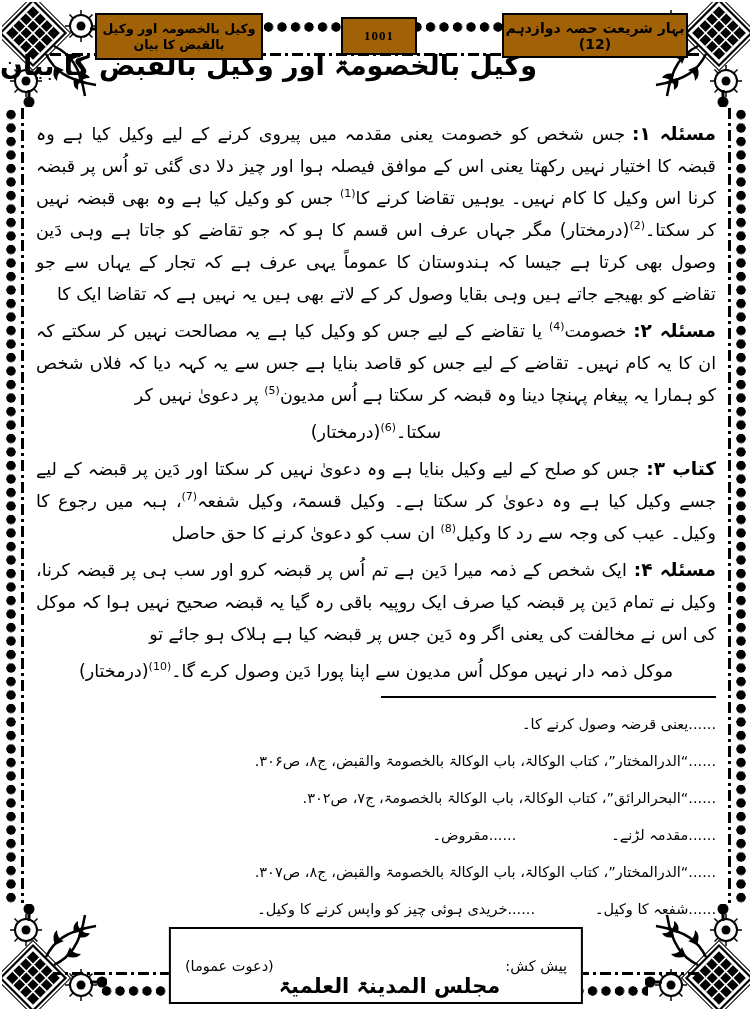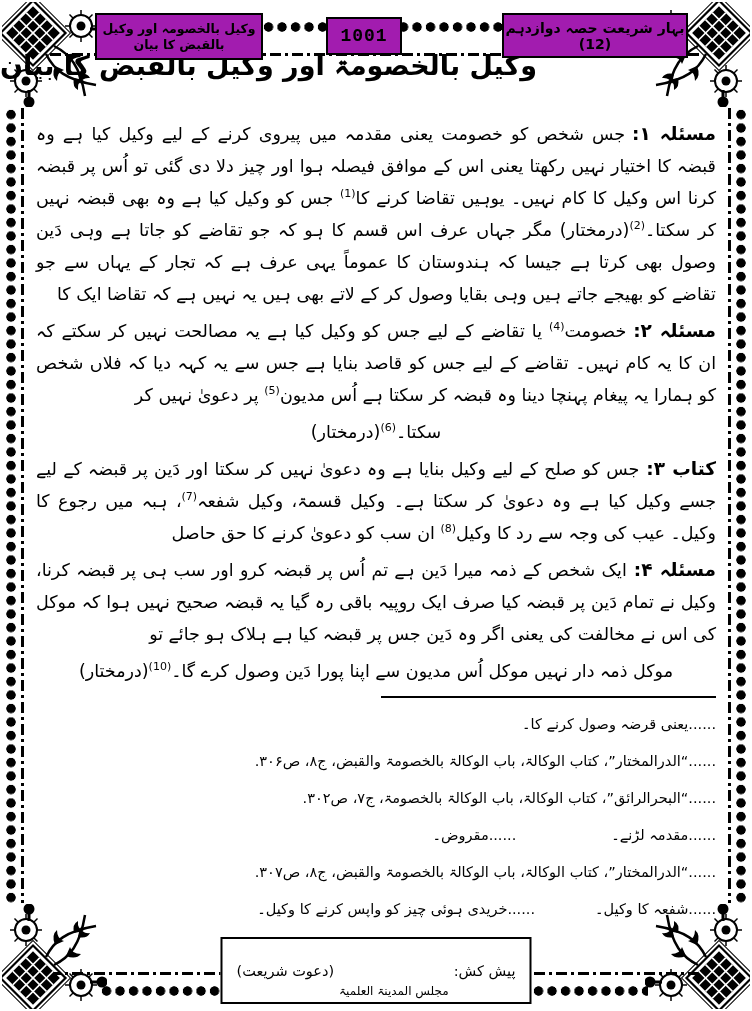--- a/index.html
+++ b/index.html
@@ -22,26 +22,26 @@
     background:repeating-linear-gradient(90deg,#000 0 11px,transparent 11px 15px,#000 15px 18px,transparent 18px 22px);}
   .v-dashdot{position:absolute;width:3px;
     background:repeating-linear-gradient(180deg,#000 0 11px,transparent 11px 15px,#000 15px 18px,transparent 18px 22px);}
   .corner{position:absolute;width:105px;height:105px;z-index:3;}
   .corner.tl{left:2px;top:2px;}
   .corner.tr{right:2px;top:2px;transform:scaleX(-1);}
   .corner.bl{left:2px;bottom:2px;transform:scaleY(-1);}
   .corner.br{right:2px;bottom:2px;transform:scale(-1,-1);}
   
   .hdr-box{
-    position:absolute;z-index:4;background:#a21caf;border:2px solid #000;
+    position:absolute;z-index:4;background:#a16207;border:2px solid #000;
     display:flex;align-items:center;justify-content:center;text-align:center;
     direction:rtl;font-weight:bold;
   }
   .box-chapter{left:95px;top:13px;width:158px;height:41px;font-size:12.5px;line-height:1.25;padding:1px 3px;}
-  .box-page{left:326px;top:17px;width:72px;height:34px;font-size:18px;font-family:Liberation Mono, monospace;letter-spacing:1px;}
+  .box-page{left:341px;top:17px;width:72px;height:34px;font-size:13px;font-family:Liberation Serif, serif;letter-spacing:1px;}
   .box-book{left:502px;top:13px;width:182px;height:41px;font-size:14px;}
   
   .doc-title{
     position:absolute;left:0;right:0;top:50px;z-index:2;
     text-align:left;direction:rtl;
     font-size:27px;font-weight:bold;letter-spacing:0;
   }
   
   .content{
     position:absolute;left:36px;right:36px;top:118px;z-index:2;
@@ -55,21 +55,21 @@
   .fn{font-size:14.5px;line-height:24px;margin-bottom:13px;text-align:right;}
   .fn-row{display:flex;align-items:baseline;}
   .fn-row .g1{margin-left:95px;}
   .fn-row .g2{margin-left:60px;}
   
   .footer-box{
     position:absolute;z-index:4;left:50%;bottom:7px;transform:translateX(-50%);
     background:#fff;border:2px solid #000;padding:4px 14px;white-space:nowrap;
     direction:rtl;font-size:14.5px;display:flex;gap:5px;align-items:center;
   }
-  .footer-box .pub{font-weight:normal;font-size:12px;margin-top:41px;}
+  .footer-box .pub{font-weight:bold;font-size:21px;margin-top:41px;}
 </style>
 </head>
 <body>
 
 <div class="page">
 
   <svg width="0" height="0" style="position:absolute" aria-hidden="true">
     <defs>
       <g id="corner-art">
         <g transform="translate(31,31) rotate(45)">
@@ -182,16 +182,16 @@
     <div class="fn fn-row">
       <span class="g2">......شفعہ کا وکیل۔</span>
       <span>......خریدی ہوئی چیز کو واپس کرنے کا وکیل۔</span>
     </div>
 
   </div>
 
   <div class="footer-box">
     <span>پیش کش:</span>
     <span class="pub">مجلس المدینۃ العلمیۃ</span>
-    <span>(دعوت شریعت)</span>
+    <span>(دعوت عموما)</span>
   </div>
 
 </div>
 
 </body></html>

